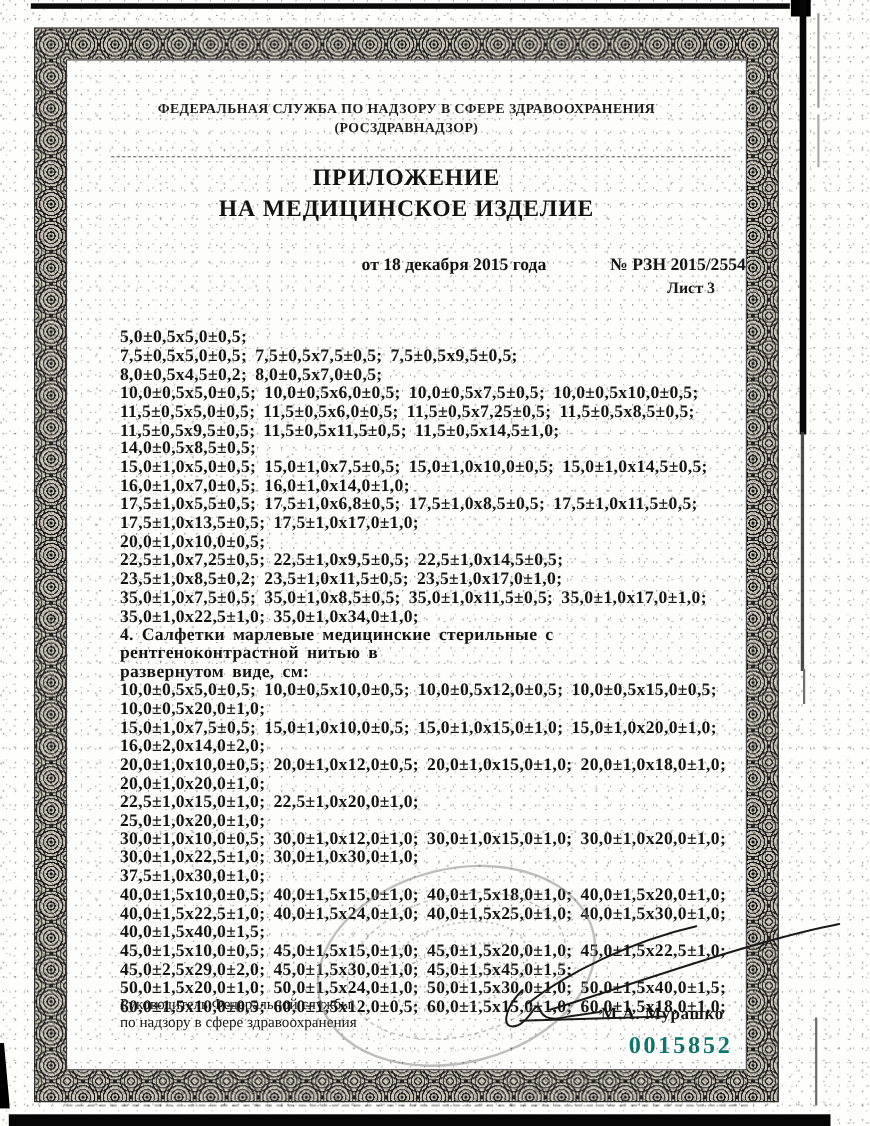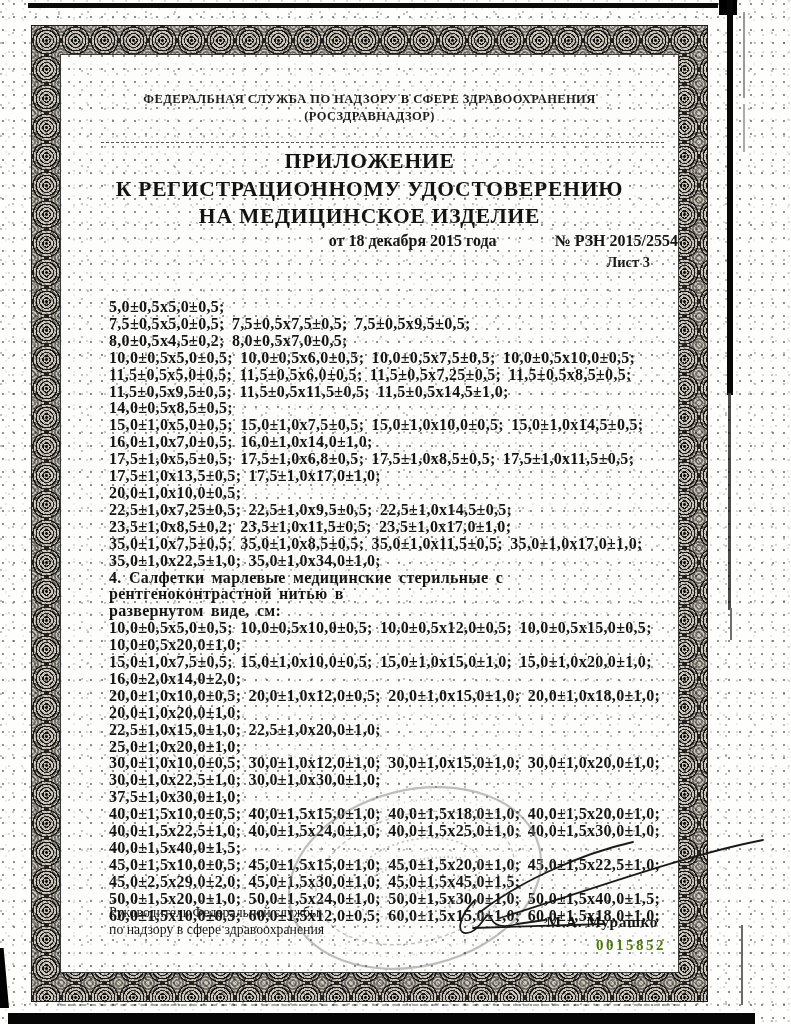--- a/index.html
+++ b/index.html
@@ -51,21 +51,21 @@
   }
   .abs{position:absolute;}
   .agency{top:36px;left:0;right:0;text-align:center;font-weight:700;font-size:12.5px;line-height:17px;letter-spacing:.4px;color:#1d1d1d;}
   .sep{top:87px;left:40px;right:14px;height:0;border-top:1.5px dashed #565656;}
   .titles{top:93px;left:0;right:0;text-align:center;font-weight:700;font-size:21.5px;line-height:27.5px;letter-spacing:.8px;color:#131313;}
   .dateline{top:177px;left:0;right:0;display:flex;justify-content:flex-end;gap:58px;font-weight:700;font-size:16px;color:#141414;}
   .sheet{top:199px;right:28px;font-weight:700;font-size:14.5px;color:#1a1a1a;}
   .body-list{top:244px;left:48px;right:8px;font-size:16px;line-height:16.9px;letter-spacing:.3px;word-spacing:3px;font-weight:700;color:#141414;}
   .footer-titles{top:850px;left:48px;font-weight:400;font-size:13.8px;line-height:16.5px;color:#131313;}
   .signer-name{top:858px;right:20px;font-weight:700;font-size:15.5px;letter-spacing:.5px;color:#131313;}
-  .form-number{top:882px;right:12px;font-weight:600;font-size:15px;letter-spacing:2.5px;color:#4d7c0f;}
+  .form-number{top:882px;right:12px;font-weight:600;font-size:22px;letter-spacing:2.5px;color:#0f766e;}
   .stamp-svg{left:219px;top:723px;z-index:3;}
   .signature-svg{position:absolute;left:395px;top:800px;z-index:45;}
 </style>
 </head>
 <body>
 
 <div class="page">
 
   <div class="art top-line"></div>
   <div class="art topright-blob"></div>
@@ -84,21 +84,20 @@
 
       <div class="abs agency">
         <div>ФЕДЕРАЛЬНАЯ СЛУЖБА ПО НАДЗОРУ В СФЕРЕ ЗДРАВООХРАНЕНИЯ</div>
         <div>(РОСЗДРАВНАДЗОР)</div>
       </div>
 
       <div class="abs sep"></div>
 
       <div class="abs titles">
         <div>ПРИЛОЖЕНИЕ</div>
-        <div>К РЕГИСТРАЦИОННОМУ УДОСТОВЕРЕНИЮ</div>
         <div>НА МЕДИЦИНСКОЕ ИЗДЕЛИЕ</div>
       </div>
 
       <div class="abs dateline">
         <span>от 18 декабря 2015 года</span>
         <span>№ РЗН 2015/2554</span>
       </div>
 
       <div class="abs sheet">Лист 3</div>
 

